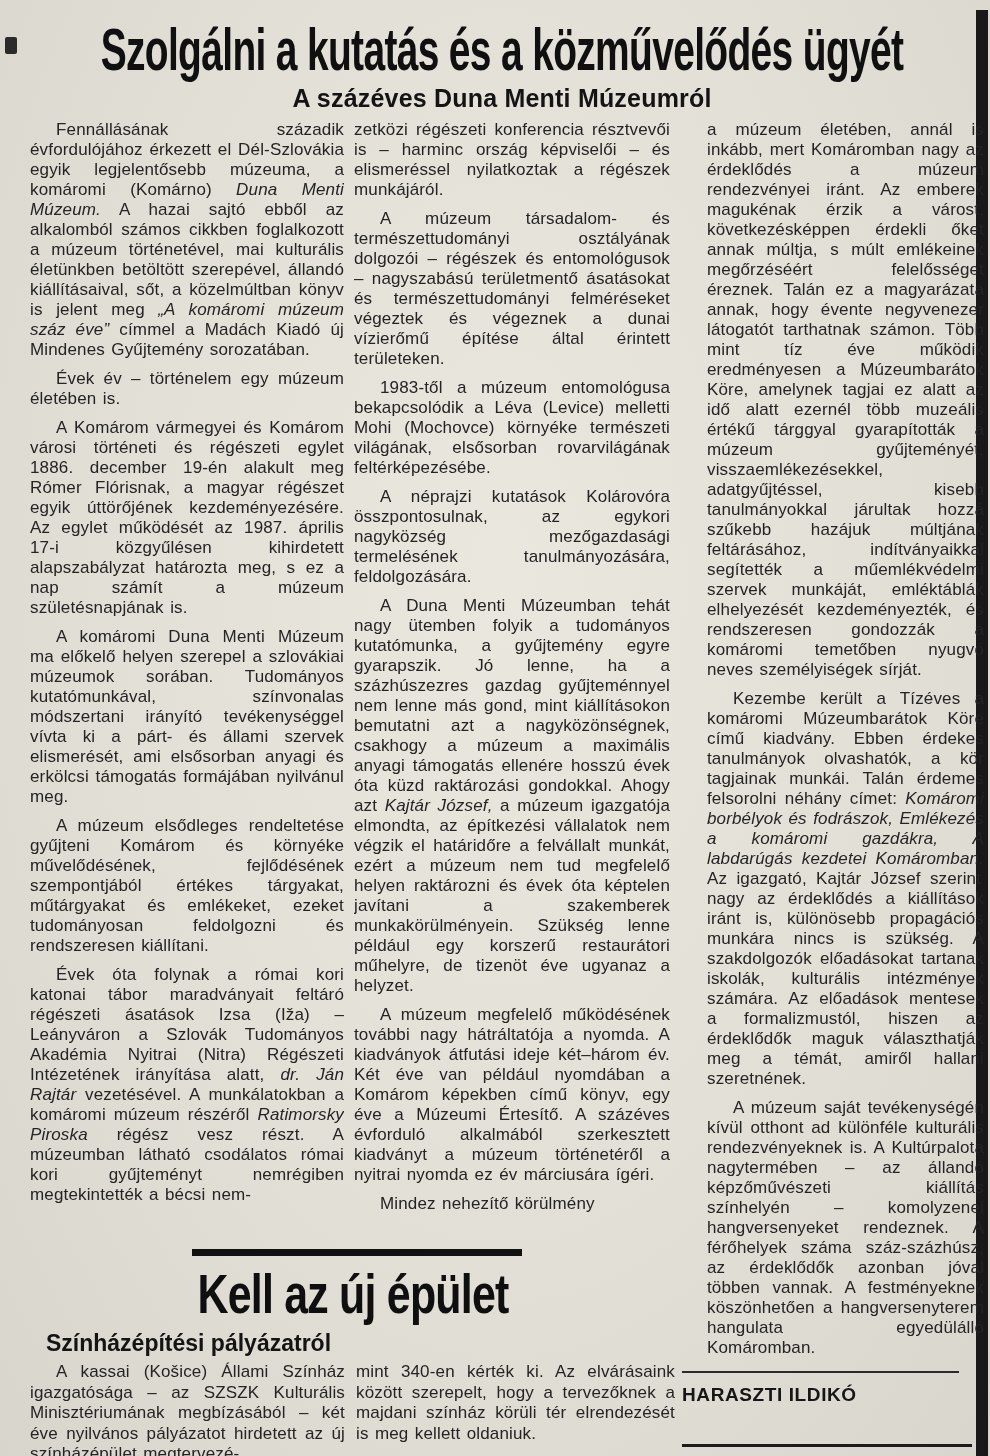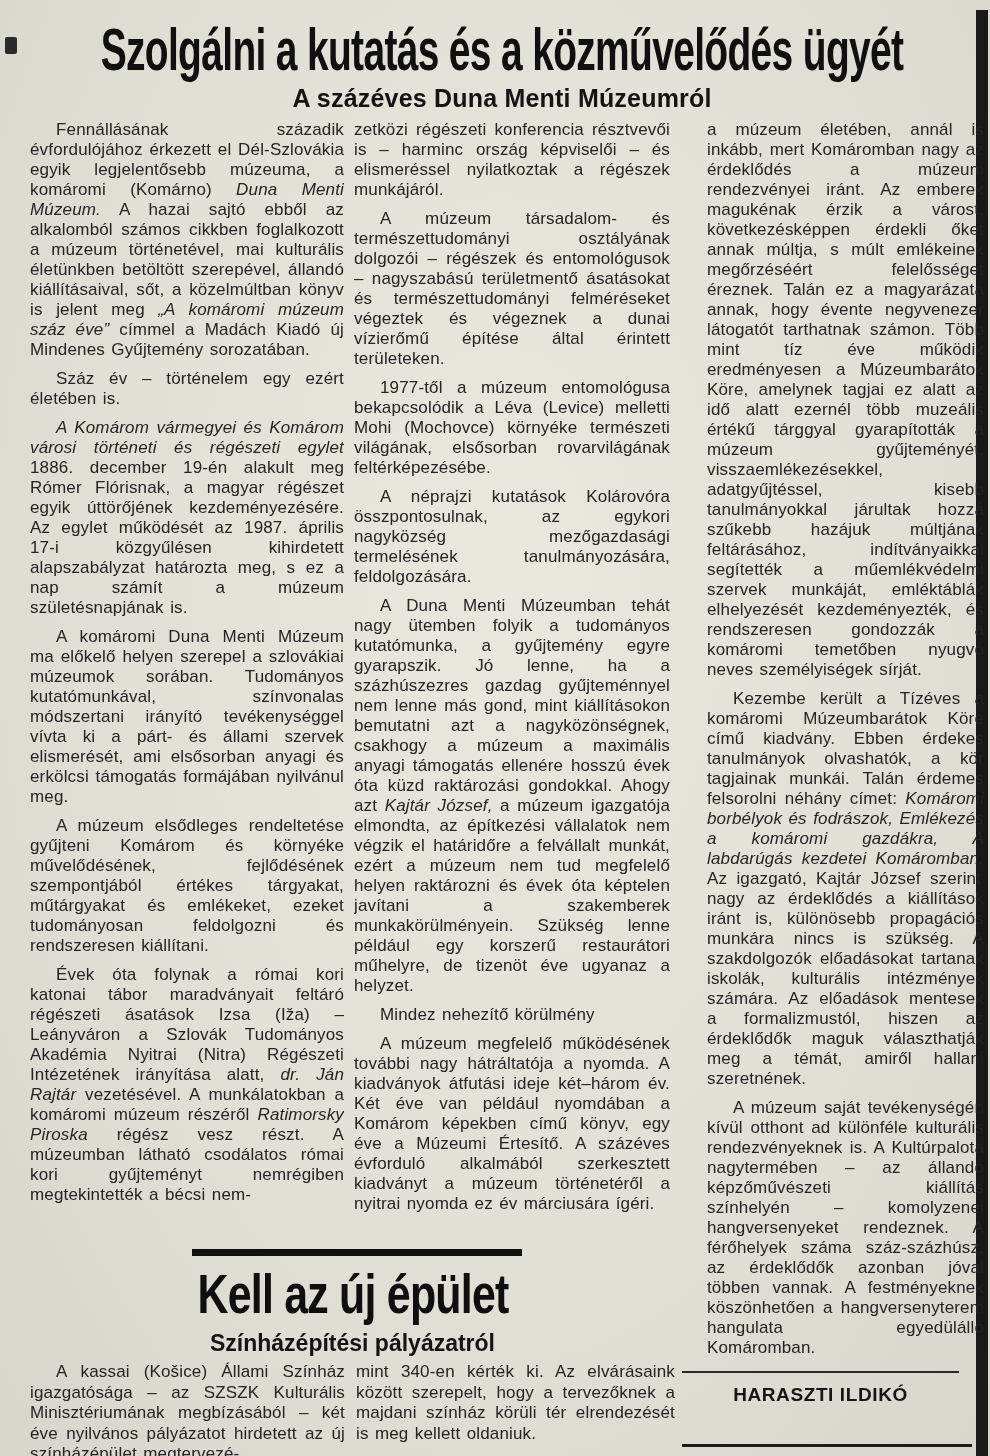--- a/index.html
+++ b/index.html
@@ -48,21 +48,21 @@
   .section-divider{
     position:absolute; left:192px; top:1249px;
     width:330px; height:7px; background:#111;
   }
   .byline-divider{
     position:absolute; left:682px; top:1371px;
     width:277px; height:2px; background:#2a2a2a;
   }
   .byline{
     position:absolute; left:682px; top:1384px; width:277px;
-    text-align:center; font-size:19px; font-weight:700;
+    text-align:left; font-size:19px; font-weight:700;
     letter-spacing:0.6px; color:#161616;
   }
   .bottom-divider{
     position:absolute; left:682px; top:1444px;
     width:290px; height:3px; background:#1c1c1c;
   }
   .page-edge-rule{
     position:absolute; left:976px; top:10px;
     width:12px; height:1446px; background:#191919;
   }
@@ -78,22 +78,22 @@
   }
   .headline2{
     position:absolute; top:14px; left:50%;
     white-space:nowrap;
     transform:translateX(-50%) scaleX(0.78);
     transform-origin:center top;
     font-size:55px; font-weight:700; letter-spacing:-1px;
     color:#0f0f0f;
   }
   .subheadline2{
-    position:absolute; top:82px; left:0; width:100%;
-    text-align:center; font-size:23px; font-weight:700; color:#141414;
+    position:absolute; top:82px; left:16px; width:100%;
+    font-size:23px; font-weight:700; color:#141414;
   }
   .col2nd{
     position:absolute; top:114px;
     text-align:justify;
     font-size:17px; line-height:20.6px;
     letter-spacing:0.15px; word-spacing:1.5px;
   }
   #a2col1{left:0; width:315px;}
   #a2col2{left:326px; width:319px;}
   .col2nd p{margin:0 0 9px 0;}
@@ -106,35 +106,35 @@
 <div id="page">
 
   <div class="scan-artifact"></div>
   <div class="page-edge-rule"></div>
 
   <div class="headline">Szolgálni a kutatás és a közművelődés ügyét</div>
   <div class="subheadline">A százéves Duna Menti Múzeumról</div>
 
   <div id="col1" class="col">
     <p class="ind"><span>Fennállásának századik évfordulójához érkezett el Dél-Szlovákia egyik legjelentősebb múzeuma, a komáromi (Komárno) </span><span style="font-style: italic;">Duna Menti Múzeum.</span><span> A hazai sajtó ebből az alkalomból számos cikkben foglalkozott a múzeum történetével, mai kulturális életünkben betöltött szerepével, állandó kiállításaival, sőt, a közelmúltban könyv is jelent meg </span><span style="font-style: italic;">„A komáromi múzeum száz éve”</span><span> címmel a Madách Kiadó új Mindenes Gyűjtemény sorozatában.</span></p>
-    <p class="ind"><span>Száz év – történelem egy ezért életében is.</span></p>
-    <p class="ind"><span style="font-style: italic;">A Komárom vármegyei és Komárom városi történeti és régészeti egylet</span><span> 1886. december 19-én alakult meg Rómer Flórisnak, a magyar régészet egyik úttörőjének kezdeményezésére. Az egylet működését az 1987. április 17-i közgyűlésen kihirdetett alapszabályzat határozta meg, s ez a nap számít a múzeum születésnapjának is.</span></p>
+    <p class="ind"><span>Évek év – történelem egy múzeum életében is.</span></p>
+    <p class="ind"><span style="">A Komárom vármegyei és Komárom városi történeti és régészeti egylet</span><span> 1886. december 19-én alakult meg Rómer Flórisnak, a magyar régészet egyik úttörőjének kezdeményezésére. Az egylet működését az 1987. április 17-i közgyűlésen kihirdetett alapszabályzat határozta meg, s ez a nap számít a múzeum születésnapjának is.</span></p>
     <p class="ind"><span>A komáromi Duna Menti Múzeum ma előkelő helyen szerepel a szlovákiai múzeumok sorában. Tudományos kutatómunkával, színvonalas módszertani irányító tevékenységgel vívta ki a párt- és állami szervek elismerését, ami elsősorban anyagi és erkölcsi támogatás formájában nyilvánul meg.</span></p>
     <p class="ind"><span>A múzeum elsődleges rendeltetése gyűjteni Komárom és környéke művelődésének, fejlődésének szempontjából értékes tárgyakat, műtárgyakat és emlékeket, ezeket tudományosan feldolgozni és rendszeresen kiállítani.</span></p>
     <p class="ind"><span>Évek óta folynak a római kori katonai tábor maradványait feltáró régészeti ásatások Izsa (Iža) – Leányváron a Szlovák Tudományos Akadémia Nyitrai (Nitra) Régészeti Intézetének irányítása alatt, </span><span style="font-style: italic;">dr. Ján Rajtár</span><span> vezetésével. A munkálatokban a komáromi múzeum részéről </span><span style="font-style: italic;">Ratimorsky Piroska</span><span> régész vesz részt. A múzeumban látható csodálatos római kori gyűjteményt nemrégiben megtekintették a bécsi nem-</span></p>
   </div>
 
   <div id="col2" class="col">
     <p class="noind"><span>zetközi régészeti konferencia résztvevői is – harminc ország képviselői – és elismeréssel nyilatkoztak a régészek munkájáról.</span></p>
     <p class="ind"><span>A múzeum társadalom- és természettudományi osztályának dolgozói – régészek és entomológusok – nagyszabású területmentő ásatásokat és természettudományi felméréseket végeztek és végeznek a dunai vízierőmű építése által érintett területeken.</span></p>
-    <p class="ind"><span>1977-től a múzeum entomológusa bekapcsolódik a Léva (Levice) melletti Mohi (Mochovce) környéke természeti világának, elsősorban rovarvilágának feltérképezésébe.</span></p>
+    <p class="ind"><span>1983-től a múzeum entomológusa bekapcsolódik a Léva (Levice) melletti Mohi (Mochovce) környéke természeti világának, elsősorban rovarvilágának feltérképezésébe.</span></p>
     <p class="ind"><span>A néprajzi kutatások Kolárovóra összpontosulnak, az egykori nagyközség mezőgazdasági termelésének tanulmányozására, feldolgozására.</span></p>
     <p class="ind"><span>A Duna Menti Múzeumban tehát nagy ütemben folyik a tudományos kutatómunka, a gyűjtemény egyre gyarapszik. Jó lenne, ha a százhúszezres gazdag gyűjteménnyel nem lenne más gond, mint kiállításokon bemutatni azt a nagyközönségnek, csakhogy a múzeum a maximális anyagi támogatás ellenére hosszú évek óta küzd raktározási gondokkal. Ahogy azt </span><span style="font-style: italic;">Kajtár József,</span><span> a múzeum igazgatója elmondta, az építkezési vállalatok nem végzik el határidőre a felvállalt munkát, ezért a múzeum nem tud megfelelő helyen raktározni és évek óta képtelen javítani a szakemberek munkakörülményein. Szükség lenne például egy korszerű restaurátori műhelyre, de tizenöt éve ugyanaz a helyzet.</span></p>
+    <p class="ind"><span>A múzeum megfelelő működésének további nagy hátráltatója a nyomda. A kiadványok átfutási ideje két–három év. Két éve van például nyomdában a Komárom képekben című könyv, egy éve a Múzeumi Értesítő. A százéves évforduló alkalmából szerkesztett kiadványt a múzeum történetéről a nyitrai nyomda ez év márciusára ígéri.</span></p>
     <p class="ind"><span>Mindez nehezítő körülmény</span></p>
-    <p class="ind"><span>A múzeum megfelelő működésének további nagy hátráltatója a nyomda. A kiadványok átfutási ideje két–három év. Két éve van például nyomdában a Komárom képekben című könyv, egy éve a Múzeumi Értesítő. A százéves évforduló alkalmából szerkesztett kiadványt a múzeum történetéről a nyitrai nyomda ez év márciusára ígéri.</span></p>
   </div>
 
   <div id="col3" class="col">
     <p class="noind"><span>a múzeum életében, annál is inkább, mert Komáromban nagy az érdeklődés a múzeum rendezvényei iránt. Az emberek magukénak érzik a várost, következésképpen érdekli őket annak múltja, s múlt emlékeinek megőrzéséért felelősséget éreznek. Talán ez a magyarázata annak, hogy évente negyvenezer látogatót tarthatnak számon. Több mint tíz éve működik eredményesen a Múzeumbarátok Köre, amelynek tagjai ez alatt az idő alatt ezernél több muzeális értékű tárggyal gyarapították a múzeum gyűjteményét, visszaemlékezésekkel, adatgyűjtéssel, kisebb tanulmányokkal járultak hozzá szűkebb hazájuk múltjának feltárásához, indítványaikkal segítették a műemlékvédelmi szervek munkáját, emléktáblák elhelyezését kezdeményezték, és rendszeresen gondozzák a komáromi temetőben nyugvó neves személyiségek sírját.</span></p>
     <p class="ind"><span>Kezembe került a Tízéves a komáromi Múzeumbarátok Köre című kiadvány. Ebben érdekes tanulmányok olvashatók, a kör tagjainak munkái. Talán érdemes felsorolni néhány címet: </span><span style="font-style: italic;">Komáromi borbélyok és fodrászok, Emlékezés a komáromi gazdákra, A labdarúgás kezdetei Komáromban.</span><span> Az igazgató, Kajtár József szerint nagy az érdeklődés a kiállítások iránt is, különösebb propagációs munkára nincs is szükség. A szakdolgozók előadásokat tartanak iskolák, kulturális intézmények számára. Az előadások mentesek a formalizmustól, hiszen az érdeklődők maguk választhatják meg a témát, amiről hallani szeretnének.</span></p>
     <p class="ind"><span>A múzeum saját tevékenységén kívül otthont ad különféle kulturális rendezvényeknek is. A Kultúrpalota nagytermében – az állandó képzőművészeti kiállítás színhelyén – komolyzenei hangversenyeket rendeznek. A férőhelyek száma száz-százhúsz, az érdeklődők azonban jóval többen vannak. A festményeknek köszönhetően a hangversenyterem hangulata egyedülálló Komáromban.</span></p>
 
   </div>
 
   <div class="byline-divider"></div>

